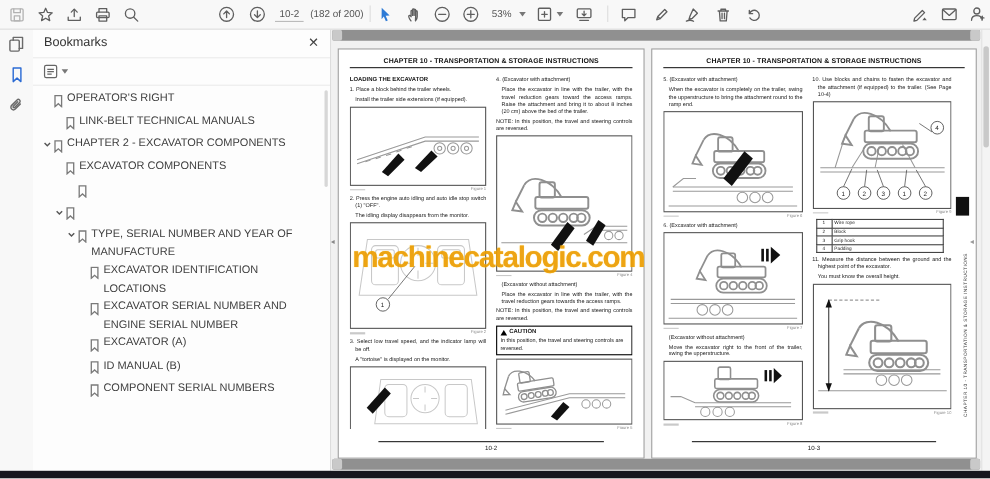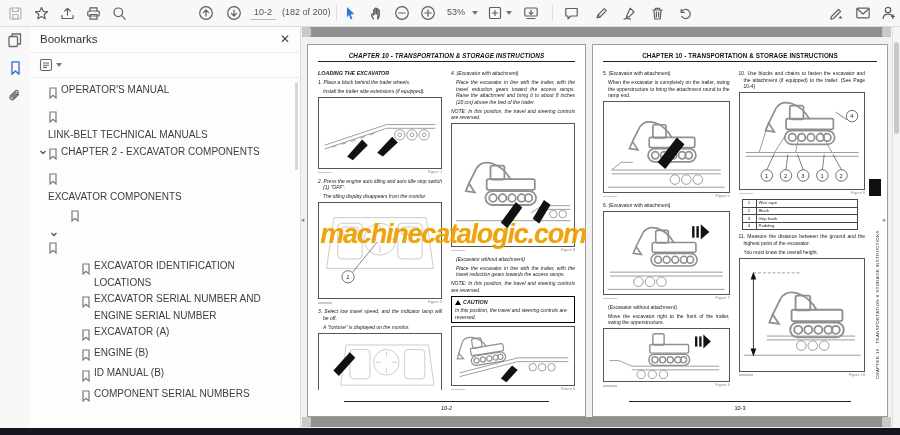--- a/index.html
+++ b/index.html
@@ -26,21 +26,21 @@
   .panel{position:absolute;left:30px;top:26px;width:270px;bottom:7px;background:#fdfdfd;border-right:1px solid #ddd;z-index:20;overflow:hidden;}
   .panel-head{height:26px;display:flex;align-items:center;justify-content:space-between;padding:0 10px;border-bottom:1px solid #ececec;}
   .panel-title{font-size:11.5px;color:#333;}
   .panel-close{font-size:12px;color:#444;cursor:pointer;line-height:1;}
   .panel-tools{height:24px;display:flex;align-items:center;padding:0 9px;border-bottom:1px solid #ececec;}
   .opt-btn{display:flex;align-items:center;gap:3px;cursor:pointer;}
   .opt-btn svg{stroke:#666;fill:none;stroke-width:1.1;}
   .opt-caret{width:0;height:0;border-left:3px solid transparent;border-right:3px solid transparent;border-top:4px solid #777;}
   .bm-tree{position:absolute;left:0;right:0;top:52px;bottom:0;overflow:hidden;padding-top:4px;}
   .bm-row{display:flex;align-items:flex-start;min-height:17px;cursor:pointer;}
-  .lvl0{padding-left:7px;}  .lvl1{padding-left:18px;flex-direction:column;}  .lvl2{padding-left:29px;}  .lvl3{padding-left:40px;}
+  .lvl0{padding-left:7px;}  .lvl1{padding-left:18px;}  .lvl2{padding-left:29px;}  .lvl3{padding-left:40px;}
   .chev{width:11px;flex:none;display:flex;align-items:center;justify-content:center;margin-top:4px;}
   .chev svg{stroke:#555;fill:none;stroke-width:1.3;}
   .bmic{width:13px;flex:none;margin-top:2.5px;}
   .bmic svg{stroke:#7a7a7a;fill:none;stroke-width:1.2;}
   .bml{font-size:10px;color:#3d3d3d;line-height:16.5px;padding-right:6px;}
   .bm-scroll{position:absolute;right:2px;top:56px;height:88px;width:3px;background:#d7d7d7;border-radius:2px;cursor:pointer;}
 
   
   .docpane{position:absolute;left:300px;top:26px;right:7px;bottom:7px;background:#f1f1f1;overflow:hidden;}
   .hband{position:absolute;left:2px;right:2px;height:10px;background:#909090;border-radius:2px;}
@@ -48,21 +48,21 @@
   .hband:before,.hband:after{content:"";position:absolute;top:0;width:9px;height:10px;background:#c9c9c9;border-radius:2px;}
   .hband:before{left:0;} .hband:after{right:0;}
   .collapse-handle{position:absolute;left:-1px;top:176px;width:7px;height:36px;display:flex;align-items:center;justify-content:center;color:#888;font-size:7px;cursor:pointer;z-index:5;}
   .collapse-handle.right{left:auto;right:6px;color:#999;}
   .vscroll{position:absolute;right:0;top:26px;width:7px;bottom:7px;background:#f4f4f4;border-left:1px solid #e2e2e2;z-index:25;cursor:pointer;}
   .vthumb{position:absolute;left:1px;right:1px;top:16px;height:92px;background:#c9c9c9;border-radius:3px;}
   .bottombar{position:absolute;left:0;right:0;bottom:0;height:7px;background:#16161e;z-index:40;}
 
   
   .page{position:absolute;top:18px;height:371px;background:#fff;border:1px solid #9d9d9d;}
-  .page-left{left:7px;width:277px;font-style:italic;}
+  .page-left{left:7px;width:277px;}
   .page-right{left:292px;width:294px;}
   .phead{margin-top:7px;text-align:center;font-size:6.3px;font-weight:bold;color:#111;letter-spacing:.1px;}
   .phead-rule{border-top:1px solid #222;margin:2px 10px 0 10px;}
   .cols{position:absolute;left:10px;right:10px;top:25px;bottom:26px;display:flex;gap:9px;overflow:hidden;}
   .page-right .cols{right:22px;}
   .col{flex:1;font-size:5px;color:#1a1a1a;line-height:1.3;}
   .p{margin:0 0 2.5px 0;text-align:justify;padding-left:5px;text-indent:-5px;}
   .p.noind{padding-left:5px;text-indent:0;}
   .sec-title{font-weight:bold;font-size:5.4px;margin:0 0 2px 0;}
   .note{margin:1px 0 2.5px 0;text-align:justify;}
@@ -288,21 +288,21 @@
         <span class="opt-caret"></span>
       </span>
     </div>
     <div class="bm-tree">
 
       <div class="bm-row lvl0">
           <span class="chev"></span>
           <span class="bmic"><svg width="10" height="12" viewBox="0 0 10 12">
               <path d="M2 1h6v10L5 8.3 2 11z"></path>
             </svg></span>
-          <span class="bml">OPERATOR'S MANUAL</span>
+          <span class="bml">OPERATOR'S RIGHT</span>
         </div>
       <div class="bm-row lvl1">
           <span class="chev"></span>
           <span class="bmic"><svg width="10" height="12" viewBox="0 0 10 12">
               <path d="M2 1h6v10L5 8.3 2 11z"></path>
             </svg></span>
           <span class="bml">LINK-BELT TECHNICAL MANUALS</span>
         </div>
       <div class="bm-row lvl0">
           <span class="chev">
@@ -331,47 +331,51 @@
       <div class="bm-row lvl1">
           <span class="chev">
             <svg width="8" height="8" viewBox="0 0 8 8">
               <path d="M1.5 3l2.5 2.5L6.5 3"></path>
             </svg>
           </span>
           <span class="bmic"><svg width="10" height="12" viewBox="0 0 10 12">
               <path d="M2 1h6v10L5 8.3 2 11z"></path>
             </svg></span>
         </div>
+      <div class="bm-row lvl2">
+          <span class="chev">
+            <svg width="8" height="8" viewBox="0 0 8 8">
+              <path d="M1.5 3l2.5 2.5L6.5 3"></path>
+            </svg>
+          </span>
+          <span class="bmic"><svg width="10" height="12" viewBox="0 0 10 12">
+              <path d="M2 1h6v10L5 8.3 2 11z"></path>
+            </svg></span>
+          <span class="bml">TYPE, SERIAL NUMBER AND YEAR OF MANUFACTURE</span>
+        </div>
       <div class="bm-row lvl3">
           <span class="chev"></span>
           <span class="bmic"><svg width="10" height="12" viewBox="0 0 10 12">
               <path d="M2 1h6v10L5 8.3 2 11z"></path>
             </svg></span>
           <span class="bml">EXCAVATOR IDENTIFICATION LOCATIONS</span>
         </div>
       <div class="bm-row lvl3">
           <span class="chev"></span>
           <span class="bmic"><svg width="10" height="12" viewBox="0 0 10 12">
               <path d="M2 1h6v10L5 8.3 2 11z"></path>
             </svg></span>
           <span class="bml">EXCAVATOR SERIAL NUMBER AND ENGINE SERIAL NUMBER</span>
         </div>
       <div class="bm-row lvl3">
           <span class="chev"></span>
           <span class="bmic"><svg width="10" height="12" viewBox="0 0 10 12">
               <path d="M2 1h6v10L5 8.3 2 11z"></path>
             </svg></span>
           <span class="bml">EXCAVATOR (A)</span>
-        </div>
-      <div class="bm-row lvl3">
-          <span class="chev"></span>
-          <span class="bmic"><svg width="10" height="12" viewBox="0 0 10 12">
-              <path d="M2 1h6v10L5 8.3 2 11z"></path>
-            </svg></span>
-          <span class="bml">ENGINE (B)</span>
         </div>
       <div class="bm-row lvl3">
           <span class="chev"></span>
           <span class="bmic"><svg width="10" height="12" viewBox="0 0 10 12">
               <path d="M2 1h6v10L5 8.3 2 11z"></path>
             </svg></span>
           <span class="bml">ID MANUAL (B)</span>
         </div>
       <div class="bm-row lvl3">
           <span class="chev"></span>

